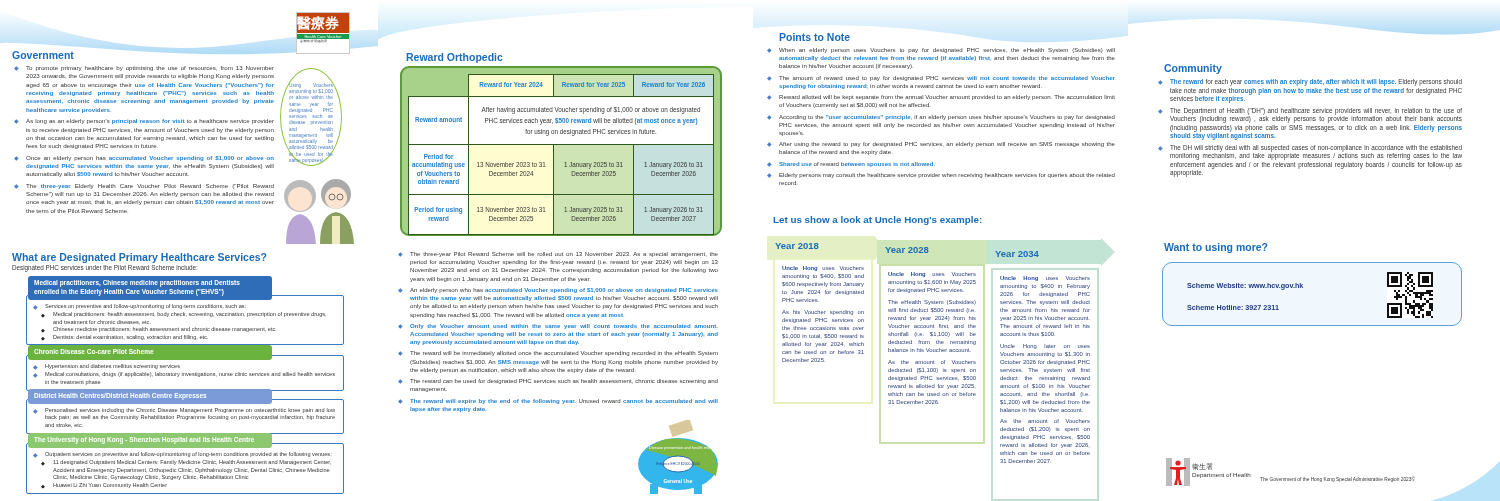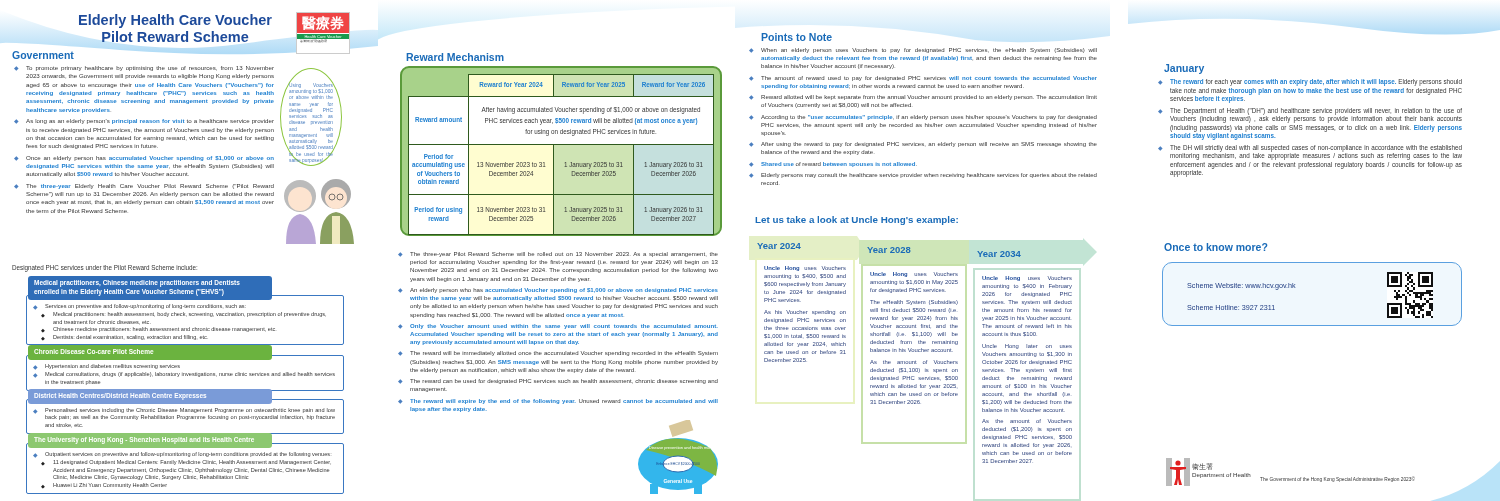--- a/index.html
+++ b/index.html
@@ -1,35 +1,35 @@
 <!DOCTYPE html>
 <html><head>
 <meta charset="utf-8">
 <style>
 *{box-sizing:border-box;margin:0;padding:0}
 html,body{width:1500px;height:501px;overflow:hidden;background:#fff}
 body{font-family:"Liberation Sans",sans-serif;font-size:6.2px;color:#333;position:relative;line-height:1.35}
 .panel{position:absolute;top:0;height:501px;overflow:hidden;background:#fff}
 #p1{left:0;width:378px}
 #p2{left:378px;width:375px}
-#p3{left:735px;width:375px}
+#p3{left:753px;width:375px}
 #p4{left:1128px;width:372px}
 .wave{position:absolute;left:0;top:0;width:100%;height:60px}
 .blue{color:#1d7fd0;font-weight:bold}
 .h2{color:#1a6bb8;font-weight:bold;font-size:10.5px;position:absolute}
 ul.b{list-style:none}
 ul.b>li{position:relative;padding-left:14px;margin-bottom:3px;text-align:justify}
 ul.b>li:before{content:"\25C6";position:absolute;left:2px;top:0;color:#4b7fc0;font-size:6px}
 ul.s{list-style:none;margin-top:1px}
 ul.s>li{position:relative;padding-left:12px;margin-left:10px}
 ul.s>li:before{content:"\25C6";position:absolute;left:0;color:#222;font-size:5px;top:1px}
 
 .title{position:absolute;left:60px;top:12px;width:230px;text-align:center;color:#1d4a9a;font-weight:bold;font-size:14.5px;line-height:1.15}
 .logo{position:absolute;left:296px;top:12px;width:54px;height:42px;border:1px solid #ccc;background:#fff}
-.logo .top{background:#ef4444;height:20px;color:#fff;font-size:14px;font-weight:bold;text-align:center;line-height:20px}
+.logo .top{background:#c2410c;height:20px;color:#fff;font-size:14px;font-weight:bold;text-align:left;line-height:20px}
 .logo .mid{background:#1a9a4e;color:#fff;font-size:4px;text-align:center;border-top:1px solid #fff}
 .logo .bot{font-size:3px;color:#333;padding:1px 3px;line-height:1.2}
 .hl{left:12px;top:48px}
 .p1list{position:absolute;left:12px;top:64px;width:262px}
 .bubble{position:absolute;left:280px;top:68px;width:62px;height:98px;border:1.5px solid #8cc63f;border-radius:50%;font-size:4.8px;color:#4b7fc0;padding:14px 8px 0 8px;text-align:justify;line-height:1.3}
 .elder{position:absolute;left:276px;top:174px;width:84px;height:70px}
 .dps{left:12px;top:250px}
 .dpsi{position:absolute;left:12px;top:264px;font-size:6.3px}
 .cat{position:absolute;left:28px;width:320px}
 .cathead{position:relative;width:244px;color:#fff;font-weight:bold;font-size:6.5px;padding:3px 6px;border-radius:3px;z-index:2}
@@ -55,43 +55,39 @@
 .arrow{position:absolute;top:236px;height:24px}
 .yr{position:absolute;color:#1a6bb8;font-weight:bold;font-size:9.5px}
 .ybox{position:absolute;font-size:5.9px;color:#2a3f7a;padding:5px 7px;text-align:justify;line-height:1.35;background:#fff}
 .ybox p{margin-bottom:4px}
 .ybox b{color:#1d4a9a}
 
 .rem{left:36px;top:61px}
 .p4list{position:absolute;left:28px;top:78px;width:306px;font-size:6.3px}
 .wtk{left:36px;top:240px}
 .contact{position:absolute;left:34px;top:262px;width:300px;height:64px;border:1.5px solid #5aa0e0;border-radius:10px;background:#f0f8fd}
-.contact .ln{position:absolute;left:24px;color:#1d3a80;font-weight:normal;font-size:7.2px}
+.contact .ln{position:absolute;left:24px;color:#1d3a80;font-weight:bold;font-size:7.2px}
 .qr{position:absolute;right:28px;top:9px;width:46px;height:46px}
 .dh{position:absolute;left:38px;top:458px;width:24px;height:28px}
 .dhtxt{position:absolute;left:64px;top:462px;font-size:6.2px;color:#333;line-height:1.35}
 .gov{position:absolute;left:132px;top:477px;font-size:4.8px;color:#333}
 </style>
 </head>
 <body>
 
 <div class="panel" id="p1">
   <svg class="wave" viewBox="0 0 378 60" preserveAspectRatio="none">
     <defs>
         <linearGradient id="g1" x1="0" y1="0" x2="0" y2="1">
           <stop offset="0" stop-color="#fff"></stop>
           <stop offset="1" stop-color="#8ccbf2"></stop>
         </linearGradient>
       </defs>
     <path d="M0 10 Q120 60 240 44 T378 30 L378 46 Q250 60 120 50 T0 44 Z" fill="url(#g1)" opacity="0.7"></path>
   </svg>
-  <div class="title">
-    <div>Elderly Health Care Voucher</div>
-    <div>Pilot Reward Scheme</div>
-  </div>
   <div class="logo">
     <div class="top">醫療券</div>
     <div class="mid">Health Care Voucher</div>
     <div class="bot">香港特別行政區政府</div>
   </div>
   <div class="h2 hl">Government</div>
   <ul class="b p1list">
       <li><span>To promote primary healthcare by optimising the use of resources, from 13 November 2023 onwards, the Government will provide rewards to eligible Hong Kong elderly persons aged 65 or above to encourage their </span><span class="blue">use of Health Care Vouchers ("Vouchers") for receiving designated primary healthcare ("PHC") services such as health assessment, chronic disease screening and management provided by private healthcare service providers</span><span>.</span></li>
       <li><span>As long as an elderly person's </span><span class="blue">principal reason for visit</span><span> to a healthcare service provider is to receive designated PHC services, the amount of Vouchers used by the elderly person on that occasion can be accumulated for earning reward, which can be used for settling fees for such designated PHC services in future.</span></li>
       <li><span>Once an elderly person has </span><span class="blue">accumulated Voucher spending of $1,000 or above on designated PHC services within the same year</span><span>, the eHealth System (Subsidies) will automatically allot </span><span class="blue">$500 reward</span><span> to his/her Voucher account.</span></li>
@@ -102,20 +98,21 @@
     <circle cx="24" cy="22" r="16" fill="#bbb"></circle>
       <circle cx="24" cy="25" r="12" fill="#fde4d0"></circle>
     <path d="M10 70 Q10 42 24 40 Q38 42 40 70 Z" fill="#b9a6d6"></path>
     <circle cx="60" cy="20" r="15" fill="#aaa"></circle>
       <circle cx="60" cy="24" r="11" fill="#fde4d0"></circle>
     <circle cx="56" cy="23" r="3" fill="none" stroke="#555" stroke-width="0.8"></circle>
       <circle cx="64" cy="23" r="3" fill="none" stroke="#555" stroke-width="0.8"></circle>
     <path d="M44 70 Q44 40 60 38 Q76 40 78 70 Z" fill="#8aa060"></path>
     <rect x="56" y="42" width="8" height="28" fill="#f0eac0"></rect>
   </svg>
+  <div class="h2 dps">What are Designated Primary Healthcare Services?</div>
   <div class="dpsi">Designated PHC services under the Pilot Reward Scheme include:</div>
 
   <div class="cat" style="top:276px">
     <div class="cathead" style="background:#2f6db8">Medical practitioners, Chinese medicine practitioners and Dentists enrolled in the Elderly Health Care Voucher Scheme ("EHVS")</div>
     <div class="catbody">
       <ul class="b">
           <li>Services on preventive and follow-up/monitoring of long-term conditions, such as:</li>
         </ul>
       <ul class="s">
         <li>Medical practitioners: health assessment, body check, screening, vaccination, prescription of preventive drugs, and treatment for chronic diseases, etc.</li>
@@ -158,21 +155,21 @@
 <div class="panel" id="p2">
   <svg class="wave" viewBox="0 0 375 60" preserveAspectRatio="none">
     <defs>
         <linearGradient id="g2" x1="0" y1="0" x2="0" y2="1">
           <stop offset="0" stop-color="#fff"></stop>
           <stop offset="1" stop-color="#a6dcf5"></stop>
         </linearGradient>
       </defs>
     <path d="M0 0 L375 0 L375 6 Q200 10 90 22 T0 48 Z" fill="url(#g2)" opacity="0.8"></path>
   </svg>
-  <div class="h2 rm">Reward Mechanism</div>
+  <div class="h2 rm">Reward Orthopedic</div>
   <div class="tbl">
     <table class="rt">
       <tbody>
           <tr>
         <td class="emp"></td>
         <td class="hd y24">Reward for Year 2024</td>
         <td class="hd y25">Reward for Year 2025</td>
         <td class="hd y26">Reward for Year 2026</td>
       </tr>
       <tr style="height:48px">
@@ -228,26 +225,26 @@
   <div class="h2 ptn">Points to Note</div>
   <ul class="b p3list">
       <li><span>When an elderly person uses Vouchers to pay for designated PHC services, the eHealth System (Subsidies) will </span><span class="blue">automatically deduct the relevant fee from the reward (if available) first</span><span>, and then deduct the remaining fee from the balance in his/her Voucher account (if necessary).</span></li>
       <li><span>The amount of reward used to pay for designated PHC services </span><span class="blue">will not count towards the accumulated Voucher spending for obtaining reward</span><span>; in other words a reward cannot be used to earn another reward.</span></li>
       <li><span>Reward allotted will be kept separate from the annual Voucher amount provided to an elderly person.  The accumulation limit of Vouchers (currently set at $8,000) will not be affected.</span></li>
       <li><span>According to the </span><span class="blue">"user accumulates" principle</span><span>, if an elderly person uses his/her spouse's Vouchers to pay for designated PHC services, the amount spent will only be recorded as his/her own accumulated Voucher spending instead of his/her spouse's.</span></li>
       <li><span>After using the reward to pay for designated PHC services, an elderly person will receive an SMS message showing the balance of the reward and the expiry date.</span></li>
       <li><span class="blue">Shared use</span><span> of reward </span><span class="blue">between spouses is not allowed</span><span>.</span></li>
       <li><span>Elderly persons may consult the healthcare service provider when receiving healthcare services for queries about the related record.</span></li>
     </ul>
-  <div class="h2 uh">Let us take a look at Uncle Hong's example:</div>
+  <div class="h2 uh">Let us show a look at Uncle Hong's example:</div>
 
   <svg class="arrow" style="left:14px;width:116px" viewBox="0 0 116 24" preserveAspectRatio="none">
       <path d="M0 0 L108 0 L116 12 L108 24 L0 24 Z" fill="#e4efc6"></path>
     </svg>
-  <div class="yr" style="left:22px;top:240px">Year 2024</div>
+  <div class="yr" style="left:22px;top:240px">Year 2018</div>
   <div class="ybox" style="left:20px;top:258px;width:100px;height:146px;border:2px solid #e8f1c0">
       <p><b>Uncle Hong</b><span> uses Vouchers amounting to $400, $500 and $600 respectively from January to June 2024 for designated PHC services.</span></p>
       <p><span>As his Voucher spending on designated PHC services on the three occasions was over $1,000 in total, $500 reward is allotted for year 2024, which can be used on or before 31 December 2025.</span></p>
     </div>
 
   <svg class="arrow" style="left:124px;width:118px;top:240px" viewBox="0 0 118 24" preserveAspectRatio="none">
       <path d="M0 0 L110 0 L118 12 L110 24 L0 24 Z" fill="#cfe6b8"></path>
     </svg>
   <div class="yr" style="left:132px;top:244px">Year 2028</div>
   <div class="ybox" style="left:126px;top:264px;width:106px;height:180px;border:2px solid #c6e0a8">
@@ -270,27 +267,27 @@
 <div class="panel" id="p4">
   <svg class="wave" viewBox="0 0 372 60" preserveAspectRatio="none">
     <defs>
         <linearGradient id="g4" x1="0" y1="0" x2="0" y2="1">
           <stop offset="0" stop-color="#fff"></stop>
           <stop offset="1" stop-color="#8ccbf2"></stop>
         </linearGradient>
       </defs>
     <path d="M0 0 L372 0 L372 30 Q320 40 230 28 Q110 12 0 24 Z" fill="url(#g4)" opacity="0.7"></path>
   </svg>
-  <div class="h2 rem">January</div>
+  <div class="h2 rem">Community</div>
   <ul class="b p4list">
       <li><span class="blue">The reward</span><span> for each year </span><span class="blue">comes with an expiry date, after which it will lapse.</span><span> Elderly persons should take note and make </span><span class="blue">thorough plan on how to make the best use of the reward</span><span> for designated PHC services </span><span class="blue">before it expires</span><span>.</span></li>
       <li><span>The Department of Health ("DH") and healthcare service providers will never, in relation to the use of Vouchers (including reward) , ask elderly persons to provide information about their bank accounts (including passwords) via phone calls or SMS messages, or to click on a web link.  </span><span class="blue">Elderly persons should stay vigilant against scams.</span></li>
       <li><span>The DH will strictly deal with all suspected cases of non-compliance in accordance with the established monitoring mechanism, and take appropriate measures / actions such as referring cases to the law enforcement agencies and / or the relevant professional regulatory boards / councils for follow-up as appropriate.</span></li>
     </ul>
-  <div class="h2 wtk">Once to know more?</div>
+  <div class="h2 wtk">Want to using more?</div>
   <div class="contact">
     <div class="ln" style="top:18px">Scheme Website: www.hcv.gov.hk</div>
     <div class="ln" style="top:40px">Scheme Hotline: 3927 2311</div>
     <svg class="qr" viewBox="0 0 21 21" shape-rendering="crispEdges" id="qrsvg">
         <rect width="21" height="21" fill="#fff"></rect>
         <rect x="9" y="0" width="1" height="1" fill="#111"></rect>
         <rect x="8" y="1" width="1" height="1" fill="#111"></rect>
         <rect x="10" y="1" width="1" height="1" fill="#111"></rect>
         <rect x="11" y="1" width="1" height="1" fill="#111"></rect>
         <rect x="9" y="2" width="1" height="1" fill="#111"></rect>

